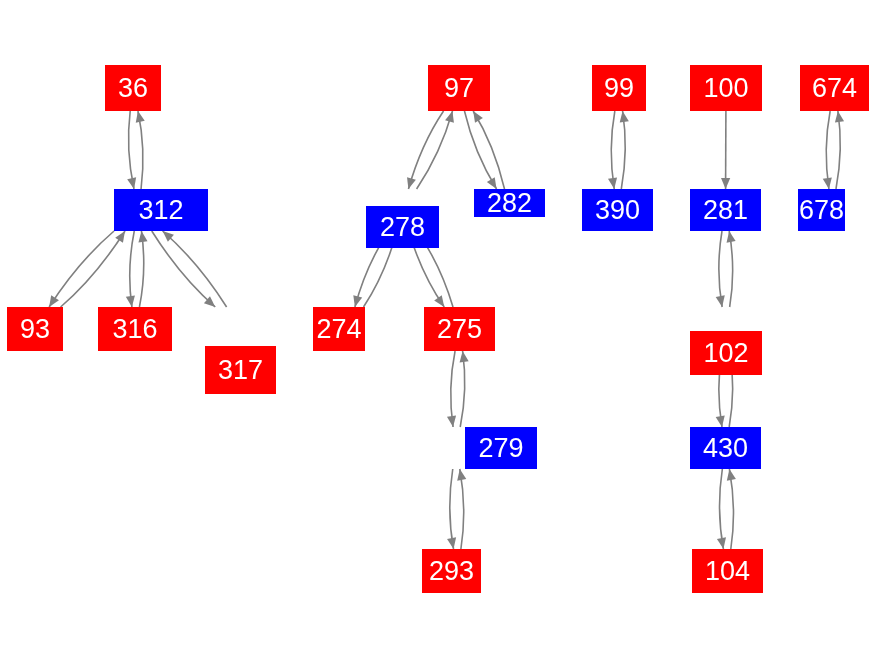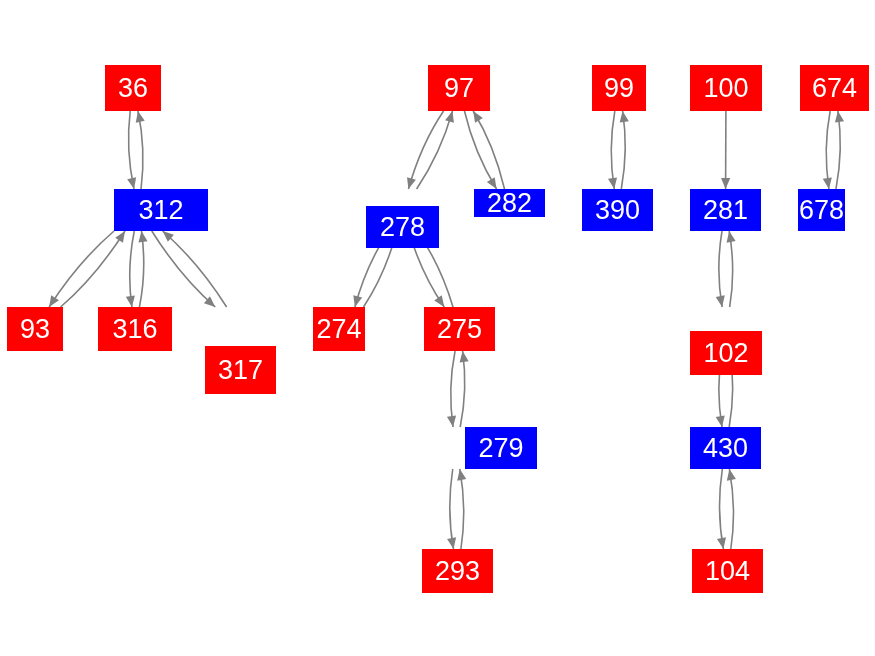--- a/index.html
+++ b/index.html
@@ -144,21 +144,21 @@
       </div>
       <div class="graph-node node-red" style="left: 313px; top: 307px; width: 52px; height: 44px;">
         <span>274</span>
       </div>
       <div class="graph-node node-red" style="left: 424px; top: 307px; width: 71px; height: 44px;">
         <span>275</span>
       </div>
       <div class="graph-node node-blue" style="left: 420px; top: 427px; width: 72px; height: 42px; margin-left: 45px;">
         <span>279</span>
       </div>
-      <div class="graph-node node-red" style="left: 422px; top: 549px; width: 71px; height: 44px;">
+      <div class="graph-node node-red" style="left: 422px; top: 549px; width: 59px; height: 44px;">
         <span>293</span>
       </div>
       <div class="graph-node node-red" style="left: 592px; top: 65px; width: 54px; height: 46px;">
         <span>99</span>
       </div>
       <div class="graph-node node-blue" style="left: 582px; top: 189px; width: 71px; height: 42px;">
         <span>390</span>
       </div>
       <div class="graph-node node-red" style="left: 690px; top: 65px; width: 72px; height: 46px; text-align: right;">
         <span>100</span>

